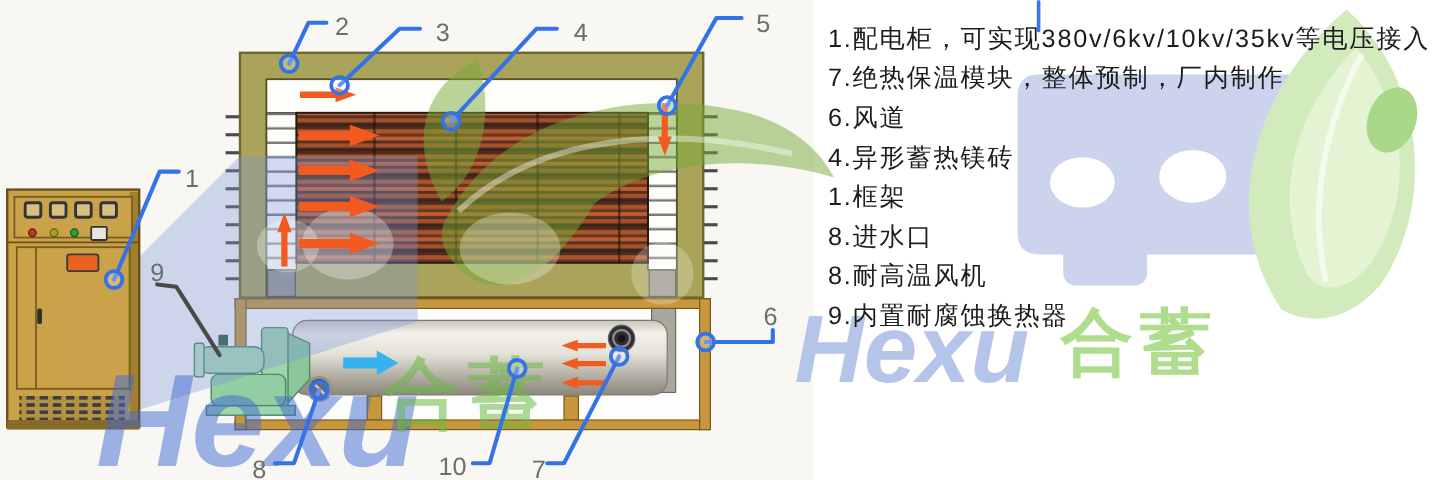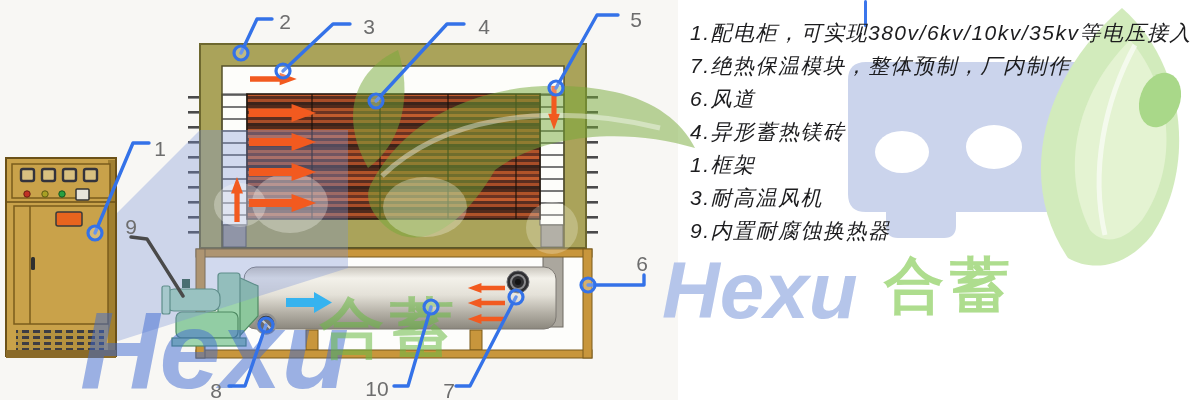--- a/index.html
+++ b/index.html
@@ -6,21 +6,20 @@
   .stage{
     position:relative;width:1200px;height:400px;overflow:hidden;
     background:#ffffff;
     font-family:"Liberation Sans","DejaVu Sans",sans-serif;
   }
   .stage svg{position:absolute;left:0;top:0;}
   .legend{
     position:absolute;left:678px;top:0;width:522px;height:296px;
     box-sizing:border-box;padding:16px 8px 0 12px;
     z-index:5;
-    font-style:italic;
   }
   .lg-item{
     margin:0;font-size:21px;line-height:33px;letter-spacing:1.5px;
     color:#1c1c1e;word-break:break-all;
   }
   .wm-latin{font-style:italic;font-weight:bold;}
   .wm-cjk{font-weight:bold;}
 </style>
 </head>
 <body>
@@ -217,18 +216,19 @@
       </g>
 </svg>
 
 <div class="legend">
   <div>
         <p class="lg-item">1.配电柜，可实现380v/6kv/10kv/35kv等电压接入</p>
         <p class="lg-item">7.绝热保温模块，整体预制，厂内制作</p>
         <p class="lg-item">6.风道</p>
         <p class="lg-item">4.异形蓄热镁砖</p>
         <p class="lg-item">1.框架</p>
-        <p class="lg-item">3.耐高温风机</p>
+        <p class="lg-item">8.进水口</p>
+        <p class="lg-item">8.耐高温风机</p>
         <p class="lg-item">9.内置耐腐蚀换热器</p>
       </div>
 </div>
 
 </div>
 
 </body></html>

